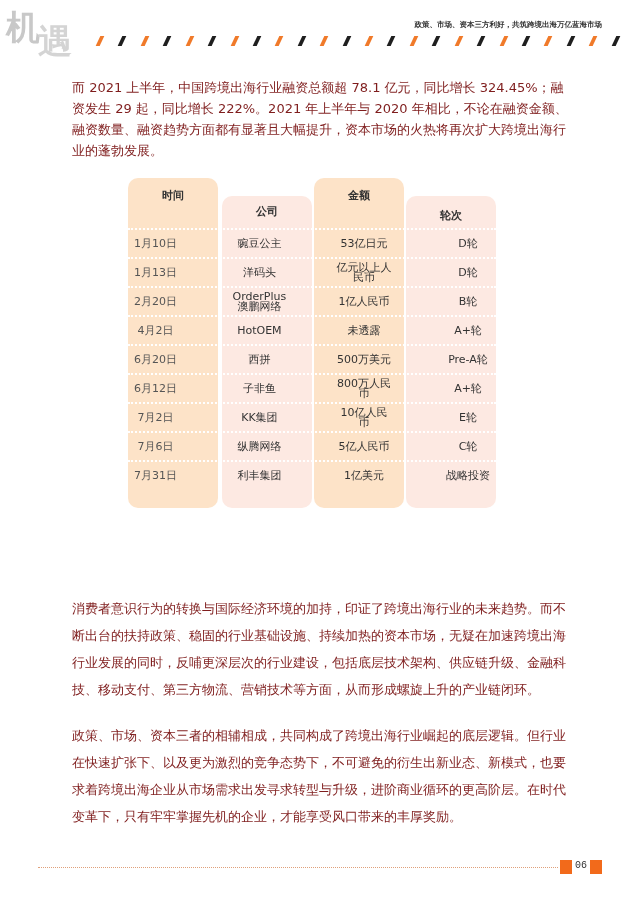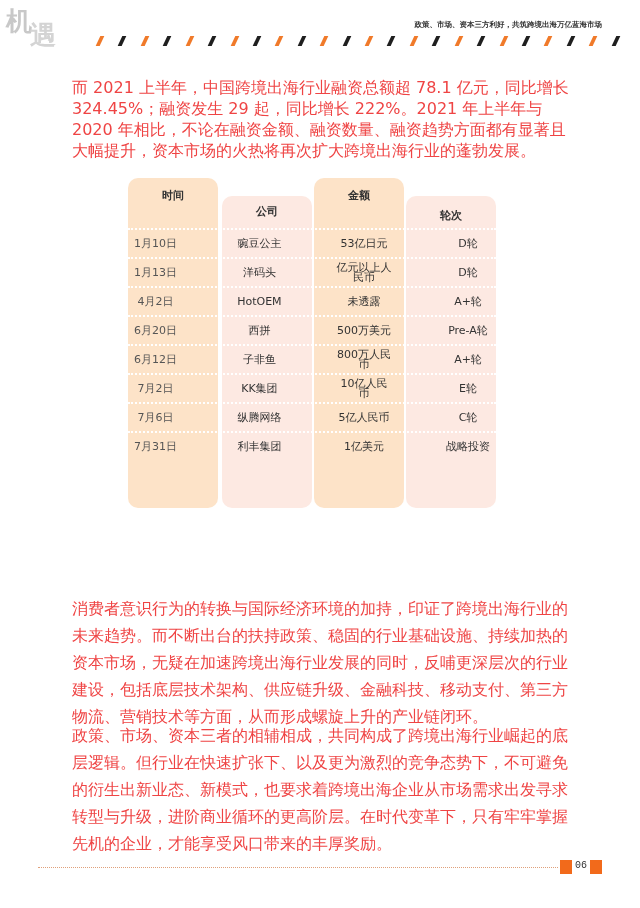--- a/index.html
+++ b/index.html
@@ -1,38 +1,38 @@
 <!DOCTYPE html>
 <html><head>
   <meta charset="utf-8">
   <style>
     html, body { margin: 0; padding: 0; }
     body {
       width: 640px; height: 908px; background: #ffffff; position: relative; overflow: hidden;
       font-family: "DejaVu Sans", "Liberation Sans", sans-serif; color: #333333;
     }
     .logo {
-      position: absolute; left: 6px; top: 10px; font-size: 26px; font-weight: bold;
-      color: #c8c8c8; letter-spacing: -2px; line-height: 1; font-family: Liberation Mono, monospace;
+      position: absolute; left: 6px; top: 10px; font-size: 34px; font-weight: bold;
+      color: #c8c8c8; letter-spacing: -2px; line-height: 1;
     }
     .logo span:nth-child(2) { position: relative; top: 14px; color: #d4d4d4; }
     .header-title {
       position: absolute; right: 38px; top: 20px; font-size: 7.5px; font-weight: bold; color: #333;
     }
     .slashes {
       position: absolute; left: 98px; top: 36px; width: 520px; height: 12px;
       display: flex; gap: 0; justify-content: space-between;
     }
     .slash {
       width: 4px; height: 10px; transform: skewX(-25deg);
     }
     .slash.o { background: #f07a2a; }
     .slash.k { background: #1f1f1f; }
     .para {
-      position: absolute; left: 72px; width: 500px; font-size: 16px; line-height: 21px; color: #ef4444;
+      position: absolute; left: 72px; width: 500px; font-size: 13px; line-height: 21px; color: #7f1d1d;
       margin: 0;
     }
     .p1 { top: 77px; }
     .p2 { top: 595px; line-height: 27px; }
     .p3 { top: 722px; line-height: 27px; }
 
     .table {
       position: absolute; left: 128px; top: 178px; width: 316px; height: 330px;
     }
     .col {
@@ -116,20 +116,26 @@
         <div class="cell w2">53亿日元</div>
         <div class="cell w3">D轮</div>
       </div>
       <div class="row">
         <div class="cell w0">1月13日</div>
         <div class="cell w1">洋码头</div>
         <div class="cell w2">亿元以上人民币</div>
         <div class="cell w3">D轮</div>
       </div>
       <div class="row">
+        <div class="cell w0">2月20日</div>
+        <div class="cell w1">OrderPlus 澳鹏网络</div>
+        <div class="cell w2">1亿人民币</div>
+        <div class="cell w3">B轮</div>
+      </div>
+      <div class="row">
         <div class="cell w0">4月2日</div>
         <div class="cell w1">HotOEM</div>
         <div class="cell w2">未透露</div>
         <div class="cell w3">A+轮</div>
       </div>
       <div class="row">
         <div class="cell w0">6月20日</div>
         <div class="cell w1">西拼</div>
         <div class="cell w2">500万美元</div>
         <div class="cell w3">Pre-A轮</div>

